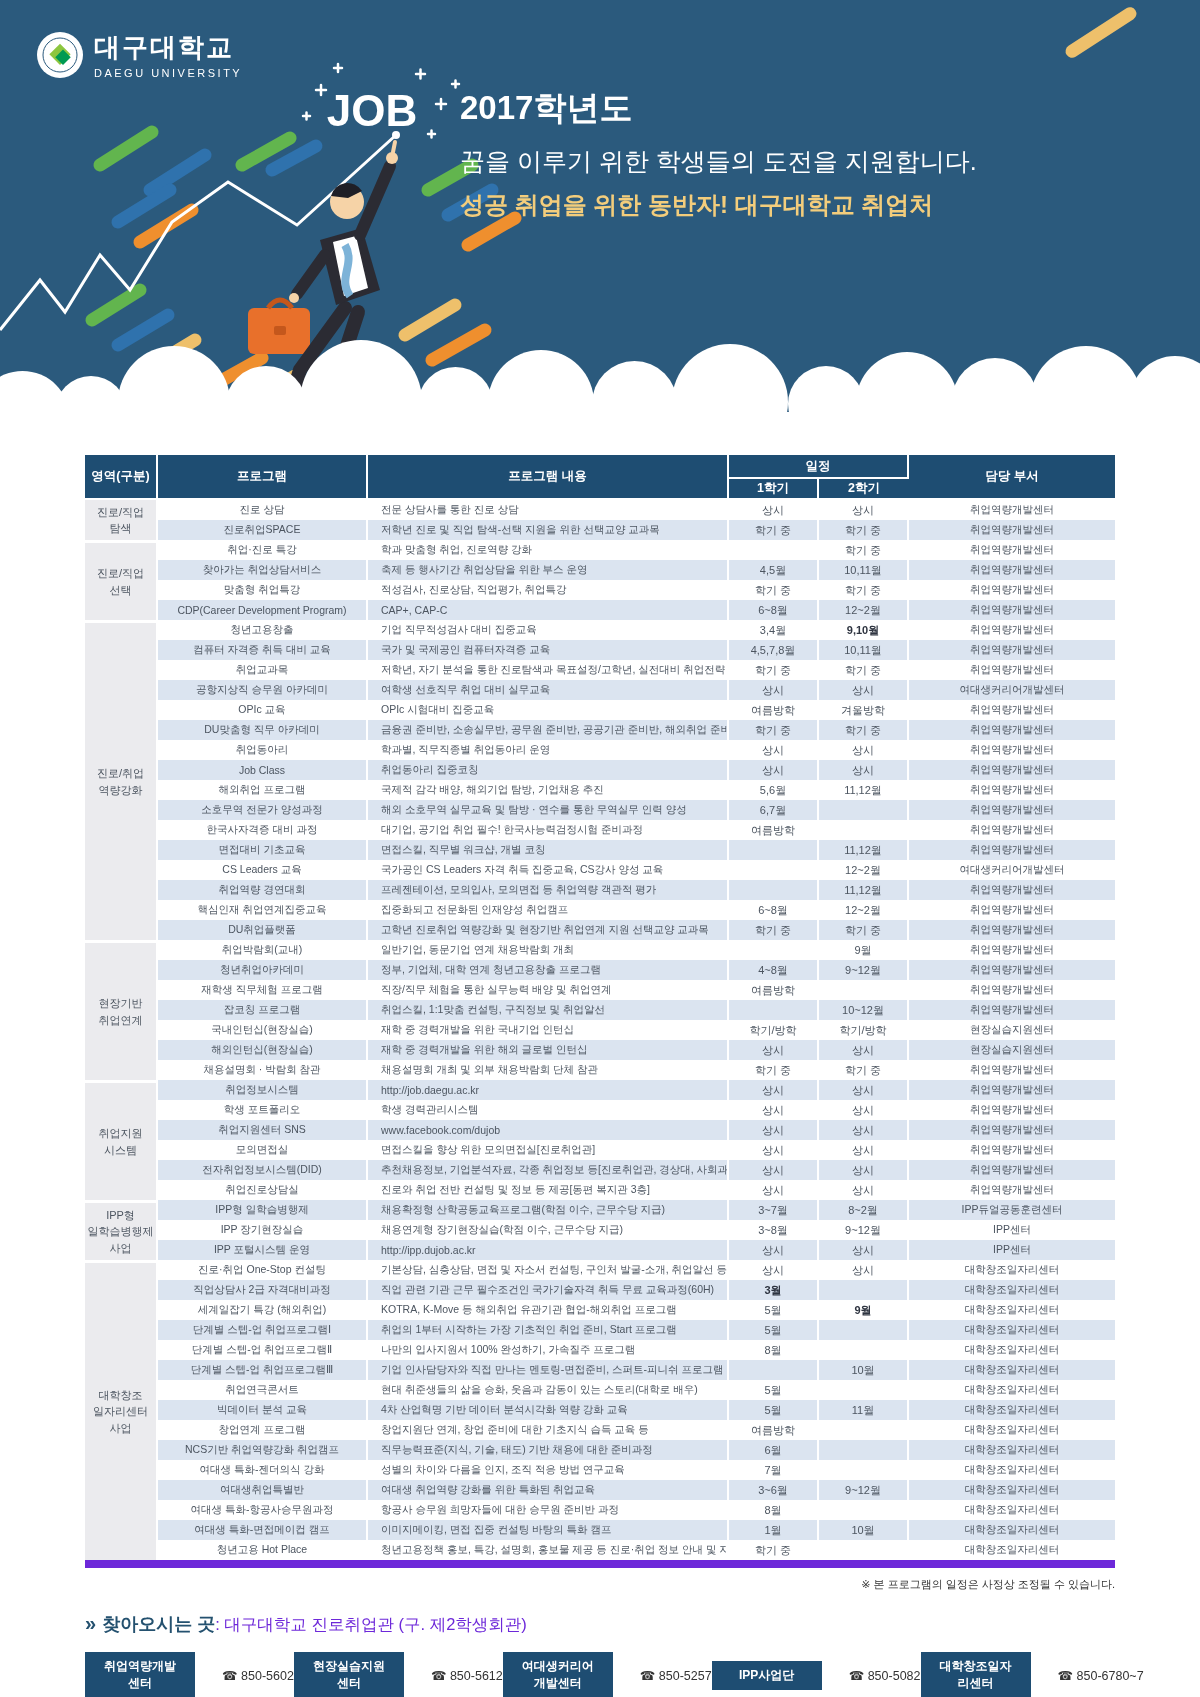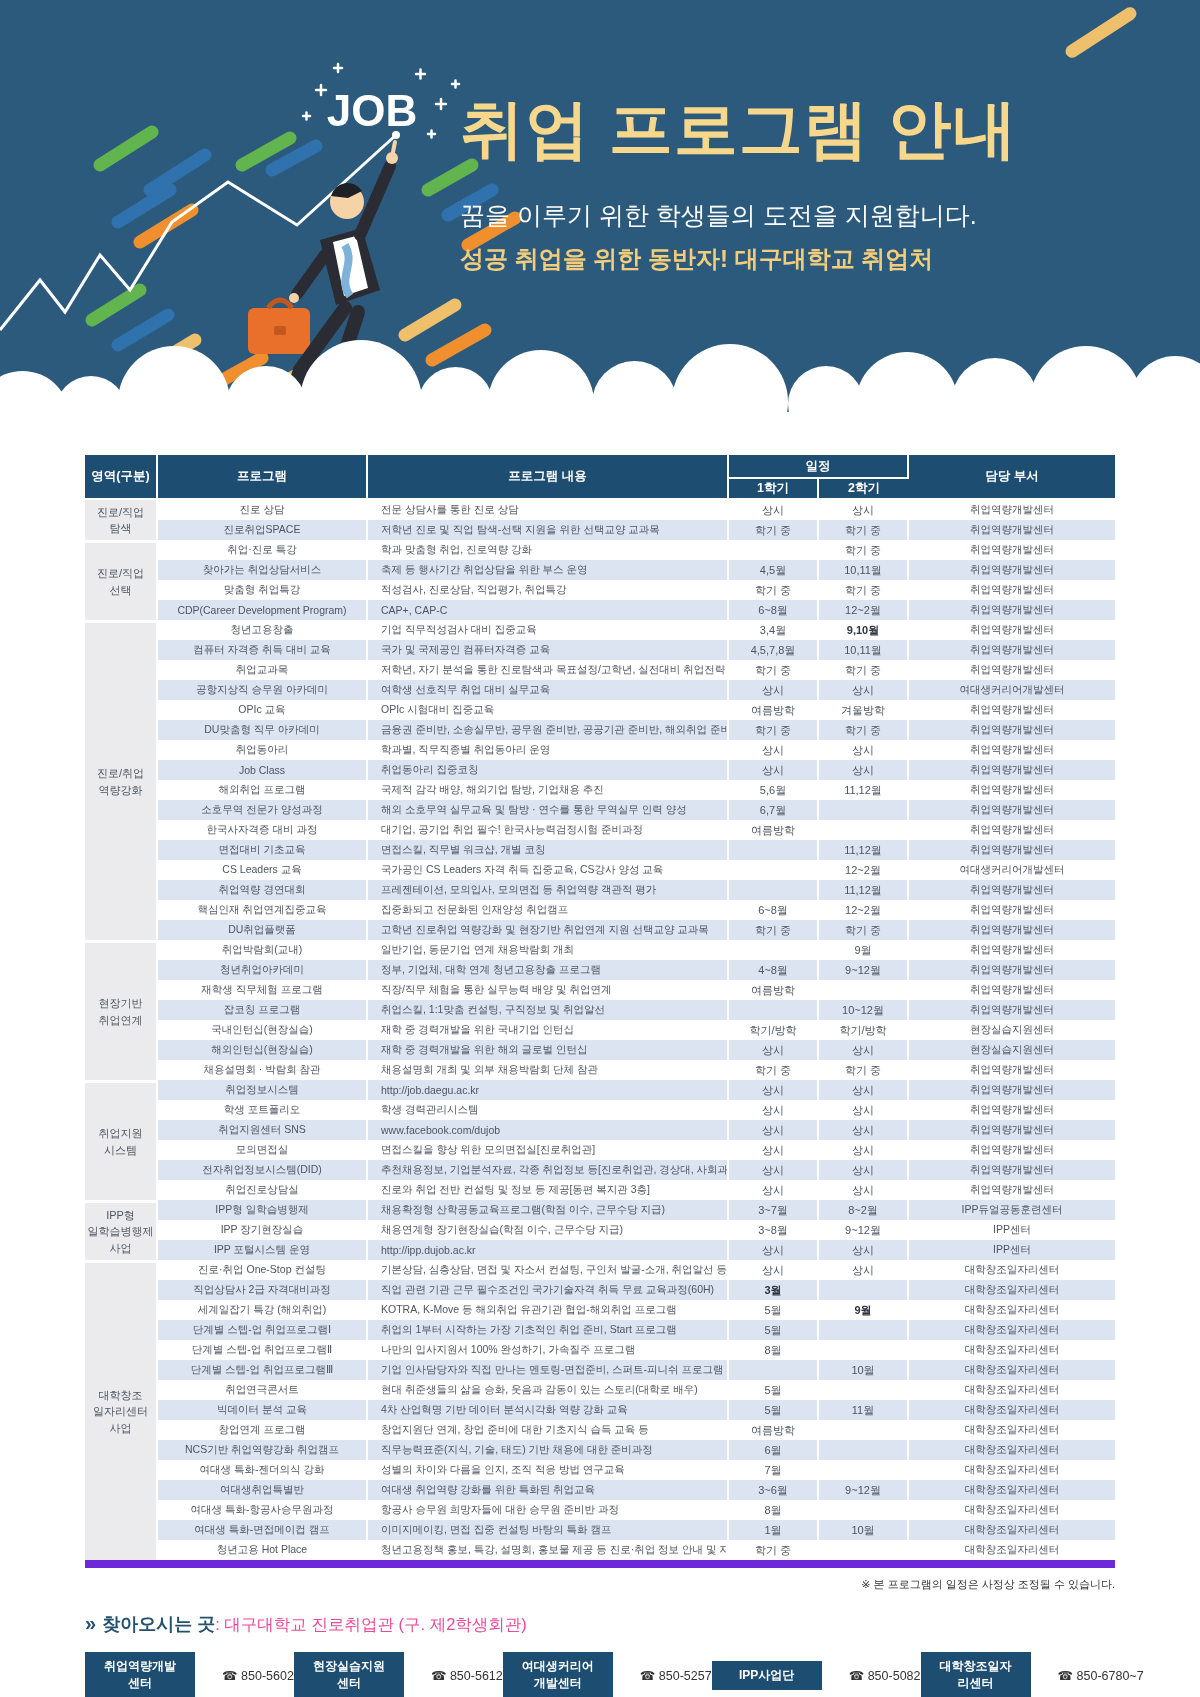--- a/index.html
+++ b/index.html
@@ -50,33 +50,45 @@
       { background:#ebebee; font-size:11px; color:#4c5560; white-space:pre-line; line-height:1.5; }
   tbody td.area-sep { border-top:3px solid #fff; }
 
   .note { margin-top:9px; text-align:right; font-size:11px; color:#333; }
 
   
   .footer { position:absolute; left:85px; top:1612px; width:1030px; }
   .location-line { display:flex; align-items:baseline; }
   .loc-icon { color:#24516f; font-size:20px; font-weight:bold; margin-right:6px; }
   .loc-label { font-size:18px; font-weight:bold; color:#24516f; margin-right:0; }
-  .loc-value { font-size:16.5px; color:#ec4899; }
+  .loc-value { font-size:16.5px; color:#6d28d9; }
   .contacts { display:flex; justify-content:space-between; align-items:center; margin-top:16px; }
   .contact-group { display:flex; align-items:center; }
   .contact-badge { background:#1e4d72; color:#fff; font-size:12px; font-weight:bold;
                    padding:6px 14px; min-width:110px; text-align:center; }
   .contact-phone { font-size:12.5px; color:#333; margin-left:27px; white-space:nowrap; }
 </style>
 </head>
 <body>
 
 <div class="page">
 
   <div class="hero">
+    <div class="logo">
+      <svg width="48" height="48" viewBox="0 0 48 48">
+        <circle cx="24" cy="24" r="23" fill="#fff"></circle>
+        <circle cx="24" cy="24" r="17" fill="#fff" stroke="#2b5a7d" stroke-width="1"></circle>
+        <rect x="16" y="16" width="15" height="15" fill="#8dc63f" transform="rotate(45 24 24)"></rect>
+        <rect x="21" y="21" width="11" height="11" fill="#009a52" transform="rotate(45 27 27)"></rect>
+      </svg>
+      <div class="logo-text">
+        <div class="logo-kr">대구대학교</div>
+        <div class="logo-en">DAEGU UNIVERSITY</div>
+      </div>
+    </div>
 
     <div class="dash-tr"></div>
 
     <svg class="illus" width="540" height="380" viewBox="0 0 540 380">
       <g stroke-linecap="round" stroke-width="13" fill="none">
         <line x1="100" y1="115" x2="152" y2="82" stroke="#62b54e"></line>
         <line x1="150" y1="140" x2="205" y2="105" stroke="#2f72ad"></line>
         <line x1="118" y1="172" x2="170" y2="140" stroke="#2f72ad"></line>
         <line x1="140" y1="192" x2="192" y2="160" stroke="#ef8f2e"></line>
         <line x1="242" y1="115" x2="290" y2="88" stroke="#62b54e"></line>
@@ -117,21 +129,21 @@
         <path d="M334,18 h8 M338,14 v8"></path>
         <path d="M303,66 h7 M306.5,62.5 v7"></path>
         <path d="M416,24 h9 M420.5,19.5 v9"></path>
         <path d="M436,54 h10 M441,49 v10"></path>
         <path d="M452,34 h7 M455.5,30.5 v7"></path>
         <path d="M428,84 h7 M431.5,80.5 v7"></path>
       </g>
     </svg>
 
     <div class="title-block">
-      <div class="main-title">취업 프로그램 안내</div>
+      <div class="year-label">2017학년도</div>
       <div class="subtitle1">꿈을 이루기 위한 학생들의 도전을 지원합니다.</div>
       <div class="subtitle2">성공 취업을 위한 동반자! 대구대학교 취업처</div>
     </div>
 
     <div class="clouds">
       <div class="c" style="left:-25px;  bottom:-38px; width:95px;  height:95px;"></div>
       <div class="c" style="left:55px;   bottom:-20px; width:72px;  height:72px;"></div>
       <div class="c" style="left:118px;  bottom:-30px; width:112px; height:112px;"></div>
       <div class="c" style="left:225px;  bottom:-20px; width:82px;  height:82px;"></div>
       <div class="c" style="left:300px;  bottom:-34px; width:122px; height:122px;"></div>

